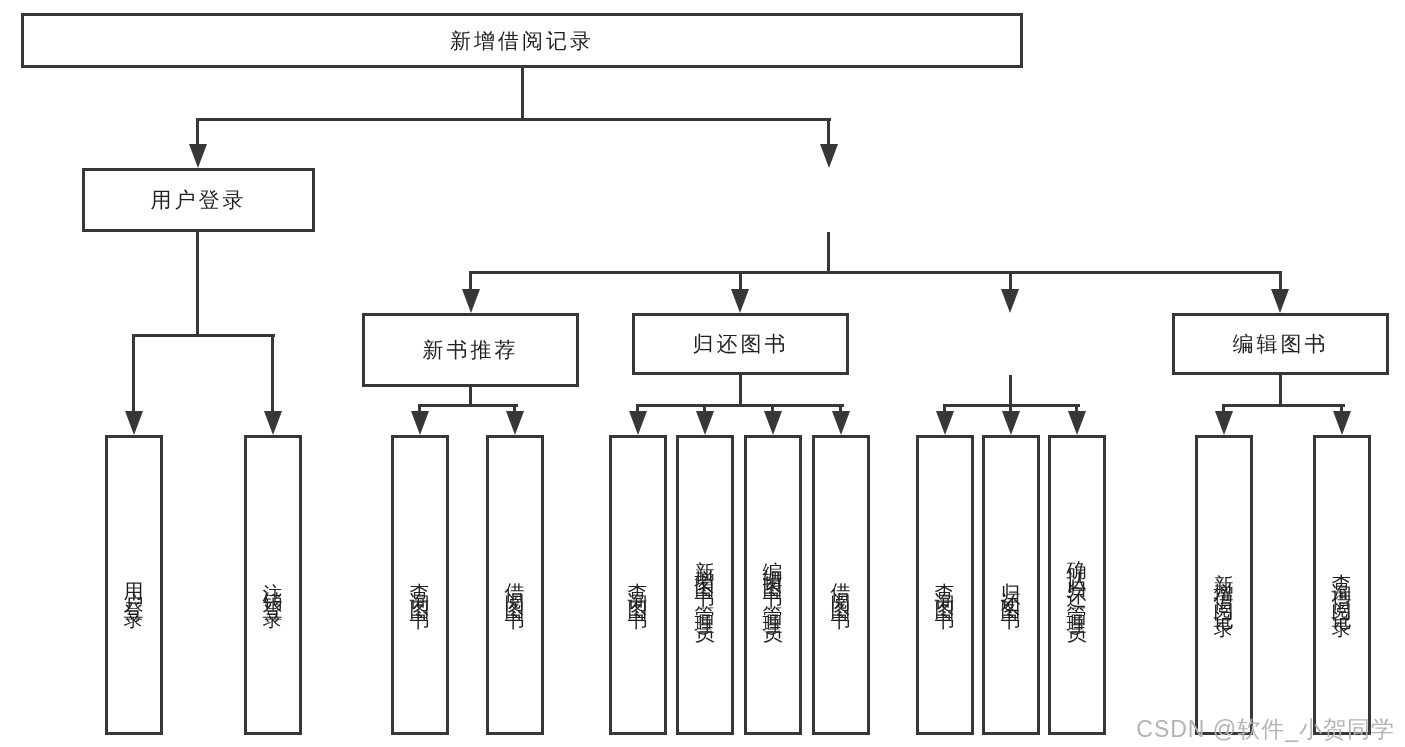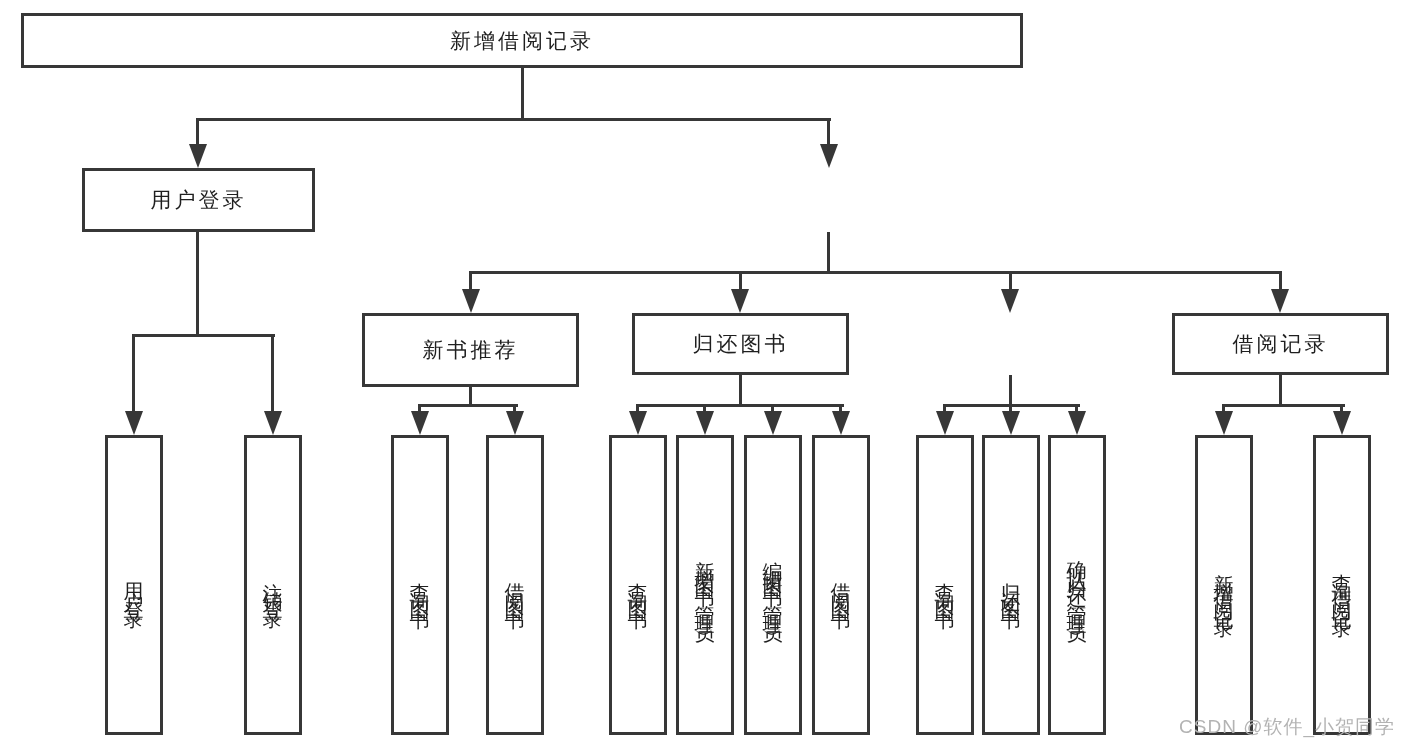--- a/index.html
+++ b/index.html
@@ -61,21 +61,21 @@
     width: 0; height: 0;
     border-left: 9px solid transparent;
     border-right: 9px solid transparent;
     border-top: 24px solid var(--line);
     z-index: 1;
   }
   .watermark {
     position: absolute;
     top: 714px;
     right: 10px;
-    font-size: 19px;
+    font-size: 23px;
     letter-spacing: 1px;
     color: var(--watermark);
     z-index: 3;
     white-space: nowrap;
   }
 </style>
 </head>
 <body>
 
 <div class="canvas">
@@ -113,21 +113,21 @@
   <div class="vline" style="left:1279px; top:271px; height:22px;"></div>
   <div class="arrow" style="left:1271px; top:289px;"></div>
 
   <div class="box" style="left:362px; top:313px; width:217px; height:74px;">
     <span>新书推荐</span>
   </div>
   <div class="box" style="left:632px; top:313px; width:217px; height:62px;">
     <span>归还图书</span>
   </div>
   <div class="box" style="left:1172px; top:313px; width:217px; height:62px;">
-    <span>借阅记录</span>
+    <span>编辑图书</span>
   </div>
 
   <div class="vline" style="left:469px; top:375px; height:32px;"></div>
   <div class="hline" style="left:418px; top:404px; width:100px;"></div>
   <div class="vline" style="left:418px; top:404px; height:9px;"></div>
   <div class="arrow" style="left:411px; top:411px;"></div>
   <div class="vline" style="left:513px; top:404px; height:9px;"></div>
   <div class="arrow" style="left:506px; top:411px;"></div>
 
   <div class="vline" style="left:739px; top:375px; height:32px;"></div>

